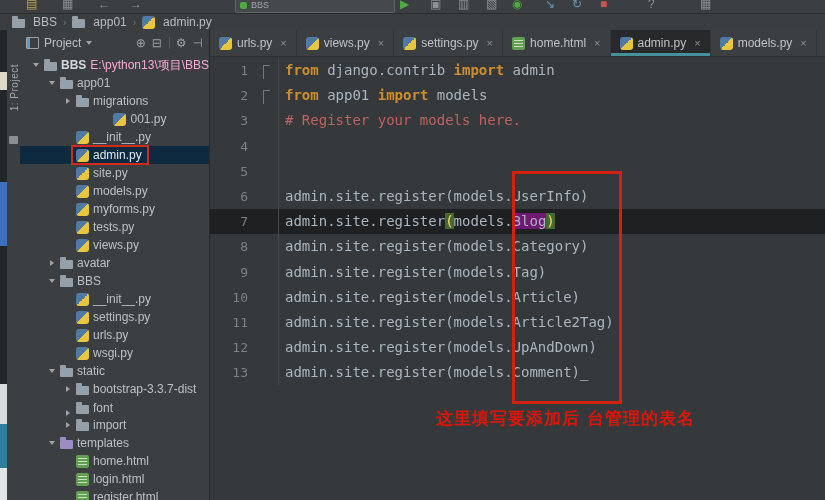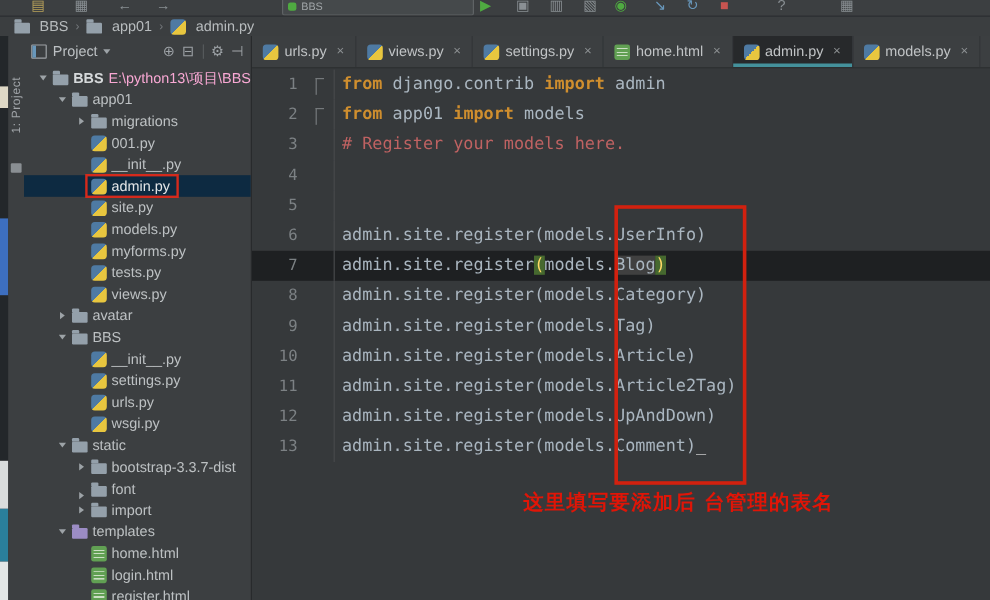--- a/index.html
+++ b/index.html
@@ -80,21 +80,21 @@
   .cline{display:flex;height:25.2px;line-height:25.2px}
   .cline.cur{background:#1e2022}
   .ln{width:68px;flex:none;text-align:right;padding-right:30px;box-sizing:border-box;
       color:#7c8184;font-size:13px;position:relative}
   .fold{position:absolute;right:8px;top:7px;width:6px;height:13px;border-left:1px solid #8a8f92;
         border-top:1px solid #8a8f92;opacity:.75}
   .ctext{flex:1;border-left:1px solid #47494b;padding-left:6px;color:#aab6c0;white-space:pre}
   .tok.kw{color:#cf8e2e;font-weight:bold}
   .tok.cm{color:#bf6262}
   .tok.brace{background:#46692f;color:#ffd866}
-  .tok.word{background:#404040}
+  .tok.word{background:#701a75}
   .tok.cursor{color:#d8d8d8}
 
   .ann-box{position:absolute;left:302px;top:115px;width:104px;height:227px;border:3px solid #d2210f;pointer-events:none}
   .ann-text{position:absolute;left:226px;top:351px;color:#e01507;font-size:17px;font-weight:bold;
             letter-spacing:1px;font-family:"DejaVu Sans",sans-serif}
 </style>
 </head>
 <body>
 
 <div class="toolbar" id="toolbar">
@@ -184,21 +184,21 @@
       </div>
       <div class="trow" style="padding-left: 42px;">
         <span class="arr right">
           <i></i>
         </span>
         <span class="rowc">
           <span class="ic ic-folder"></span>
           <span class="tlabel">migrations</span>
         </span>
       </div>
-      <div class="trow" style="padding-left: 42px;">
+      <div class="trow" style="padding-left: 42px; justify-content: center;">
         <span class="arr none"></span>
         <span class="rowc">
           <span class="ic ic-py"></span>
           <span class="tlabel">001.py</span>
         </span>
       </div>
       <div class="trow" style="padding-left: 42px;">
         <span class="arr none"></span>
         <span class="rowc">
           <span class="ic ic-py"></span>

